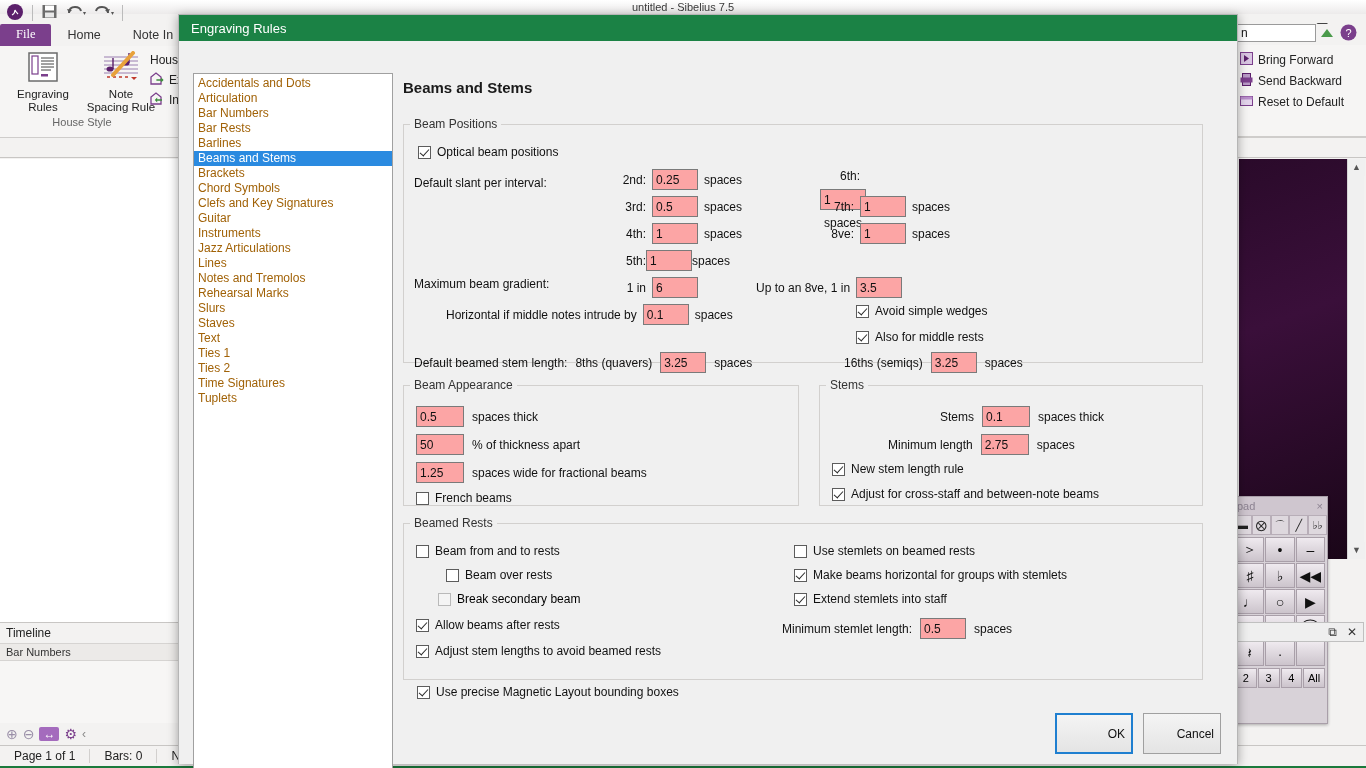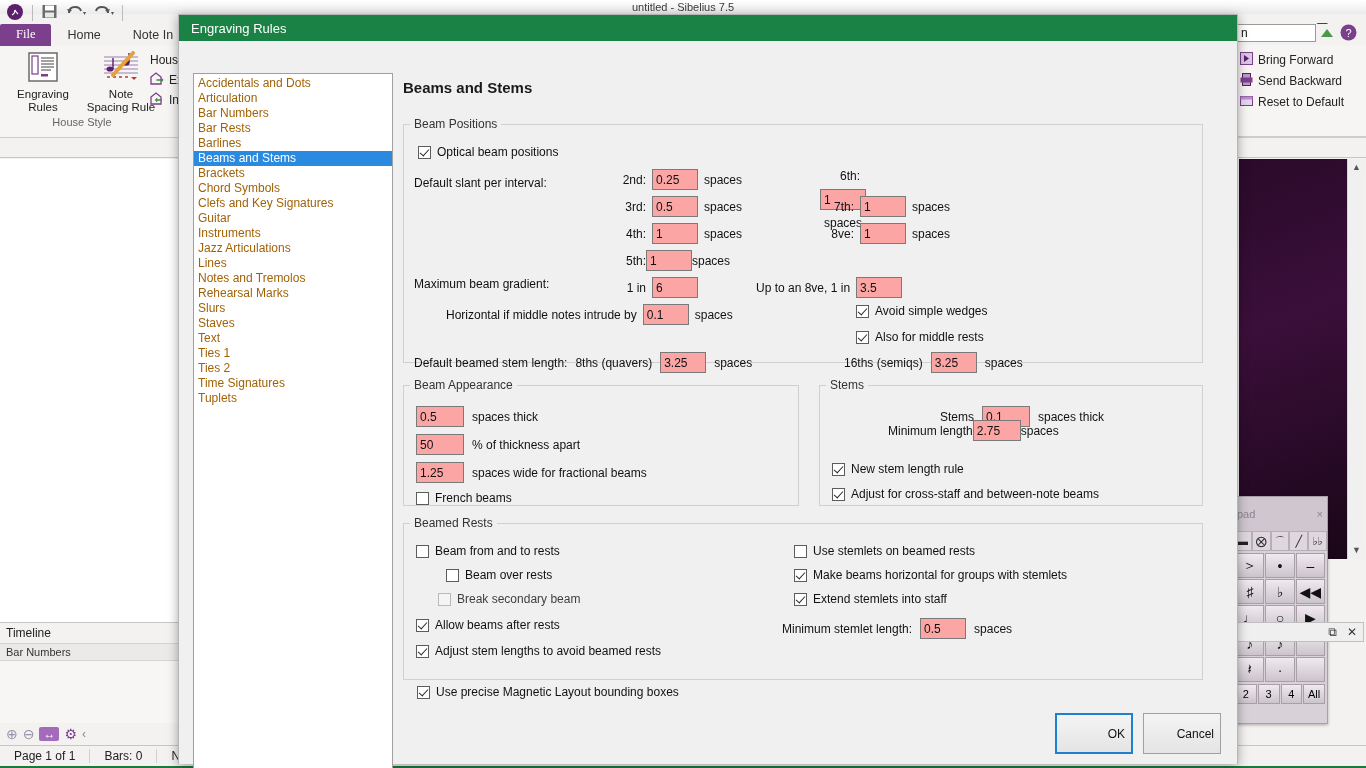--- a/index.html
+++ b/index.html
@@ -74,21 +74,21 @@
     background: #f0f0f0; border-left: 1px solid #d6d6d6;
   }
   .scroll-col .arrow { width: 17px; height: 17px; text-align: center;
       font-size: 9px; line-height: 17px; color: #555; background: #f0f0f0; }
 
   .keypad {
     position: absolute; top: 496px; left: 1232px; width: 96px; height: 228px;
     background: #d8d2d8; border: 1px solid #a99fa9;
     box-shadow: 0 1px 3px rgba(0,0,0,.3);
   }
-  .keypad-title { height: 34px; background: #cfc6cf; color: #8d8392;
+  .keypad-title { height: 18px; background: #cfc6cf; color: #8d8392;
       font-size: 11px; padding: 2px 4px; display: flex;
       justify-content: space-between; align-items: center; }
   .keypad-tabs { display: flex; height: 20px; background: #ded8de; }
   .keypad-tabs div { flex: 1; border: 1px solid #b8aeb8; font-size: 11px;
       display: flex; align-items: center; justify-content: center; color: #222; }
   .keypad-grid { display: grid; grid-template-columns: repeat(3, 1fr);
       gap: 1px; padding: 2px; }
   .kbtn { height: 25px; background: linear-gradient(#efeaef,#ccc4cc);
       border: 1px solid #a99fa9; display: flex; align-items: center;
       justify-content: center; font-size: 14px; color: #111; }
@@ -194,21 +194,21 @@
   .box {
     width: 13px; height: 13px; border: 1px solid #5c5c5c; background: #fff;
     display: inline-block; position: relative; flex: none;
   }
   .box.checked::after {
     content: ""; position: absolute; left: 3px; top: 0px;
     width: 4px; height: 8px; border: solid #2b2b2b;
     border-width: 0 1.6px 1.6px 0; transform: rotate(42deg);
   }
   .box.disabled { border-color: #b9b9b9; background: #f4f4f4; }
-  .cb.disabled { color: #404040; }
+  .cb.disabled { color: #000000; }
 
   .dlg-buttons { position: absolute; bottom: 10px; right: 16px;
       display: flex; gap: 10px; }
   .btn {
     width: 78px; height: 41px; font-size: 12px;
     font-family: "Liberation Sans", sans-serif;
     background: linear-gradient(#f4f4f4,#e4e4e4);
     border: 1px solid #a0a0a0; color: #111; text-align: right;
   }
   .btn.default { border: 2px solid #1f7fd0; }
@@ -605,21 +605,21 @@
       </fieldset>
 
       <fieldset class="grp-stems">
         <legend>Stems</legend>
 
         <div class="row" style="top:14px; left:120px; gap:8px;">
           <span class="lbl">Stems</span>
           <input class="tf w48" value="0.1" style="">
           <span class="lbl">spaces thick</span>
         </div>
-        <div class="row" style="top:28px; left:68px; ">
+        <div class="row" style="top:42px; left:68px; gap:8px;">
           <span class="lbl">Minimum length</span>
           <input class="tf w48" value="2.75" style="">
           <span class="lbl">spaces</span>
         </div>
         <label class="cb" style="position:absolute; top:70px; left:12px;">
           <span class="box checked"></span>
           <span>New stem length rule</span>
         </label>
         <label class="cb" style="position:absolute; top:95px; left:12px;">
           <span class="box checked"></span>

